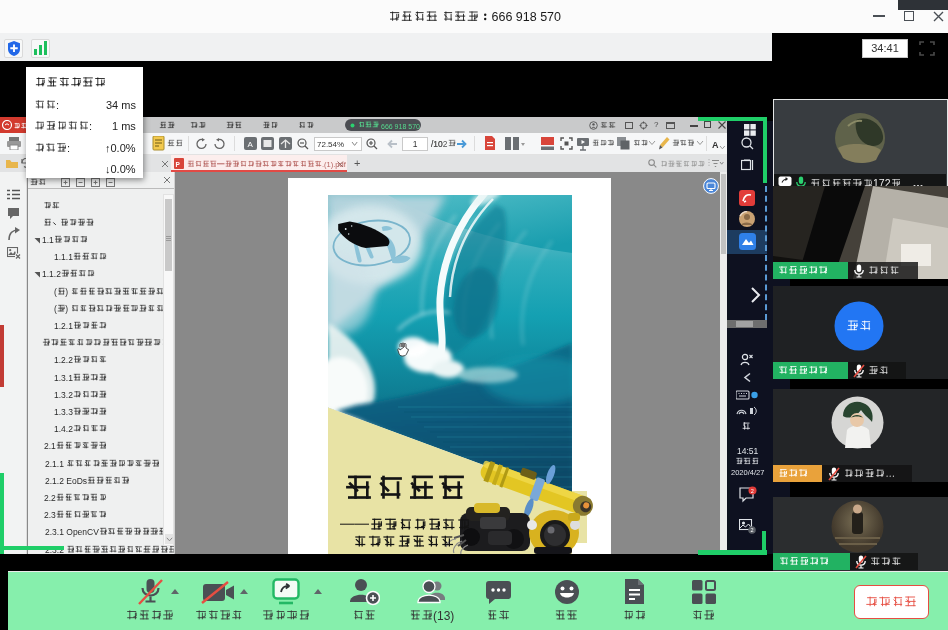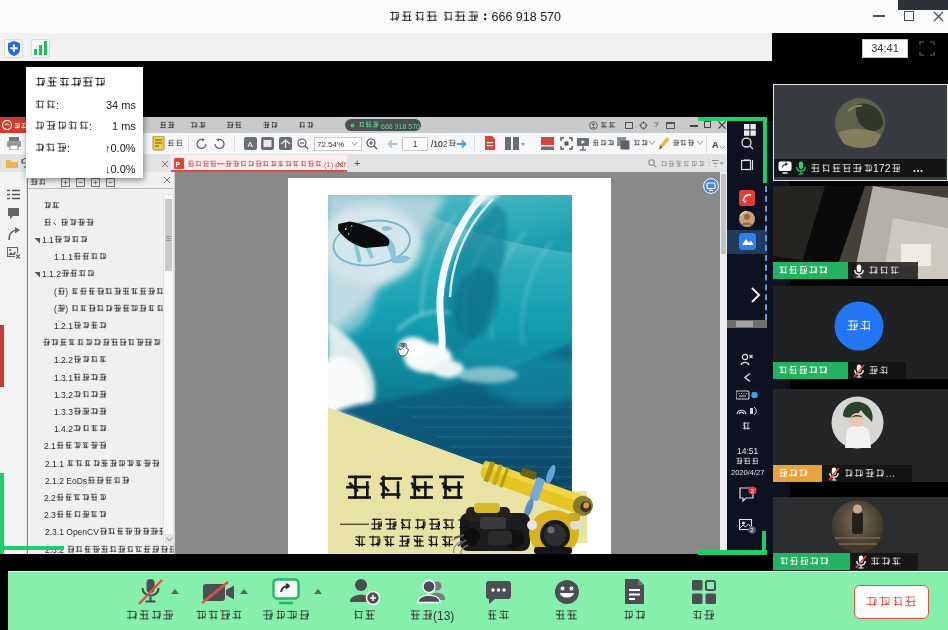--- a/index.html
+++ b/index.html
@@ -2403,21 +2403,21 @@
           <text x="33.0" y="9.7" font-family="Liberation Sans" font-size="11px" font-weight="normal" fill="#222" letter-spacing="0.0px">:</text>
         </svg>
         <svg class="abs" style="left:78.5px;top:74.5px" width="33" height="14">
           <text x="0.0" y="9.7" font-family="Liberation Sans" font-size="11px" font-weight="normal" fill="#222" letter-spacing="0.0px">↑0.0%</text>
         </svg>
         <svg class="abs" style="left:78.5px;top:96.0px" width="33" height="14">
           <text x="0.0" y="9.7" font-family="Liberation Sans" font-size="11px" font-weight="normal" fill="#222" letter-spacing="0.0px">↓0.0%</text>
         </svg>
       </div>
 </div>
-<div class="abs tile" style="top:84px;height:97px;background:#383c40;border:1.5px solid #e4e6e6">
+<div class="abs tile" style="top:99px;height:97px;background:#383c40;border:1.5px solid #e4e6e6">
       <svg class="abs" style="left:60px;top:12px" width="52" height="52">
         <circle cx="26" cy="26" r="25" fill="#5f624a"></circle>
         <path d="M22 8 C34 3 48 12 49 24 C50 32 42 36 34 33 C26 30 20 20 22 8 Z" fill="#2f3828"></path>
         <path d="M4 36 C14 30 36 31 47 38 L42 48 C32 53 16 51 9 46 Z" fill="#847e5c"></path>
         <path d="M14 14 C18 10 24 8 28 9" stroke="#8a8a66" stroke-width="2" fill="none"></path>
       </svg>
       <div class="abs" style="left:0;top:74px;width:172px;height:18px;background:rgba(14,14,14,.85)"></div>
       <svg class="abs" style="left:4px;top:76px" width="14" height="13">
         <rect x="0.5" y="0.5" width="13" height="9.5" rx="2" fill="#fff"></rect>
         <path d="M4 6.5 C5 4 7 3 9.5 3 M9.5 3 l-2 -1.2 M9.5 3 l-2.2 1.4" stroke="#222" stroke-width="1.1" fill="none"></path>

